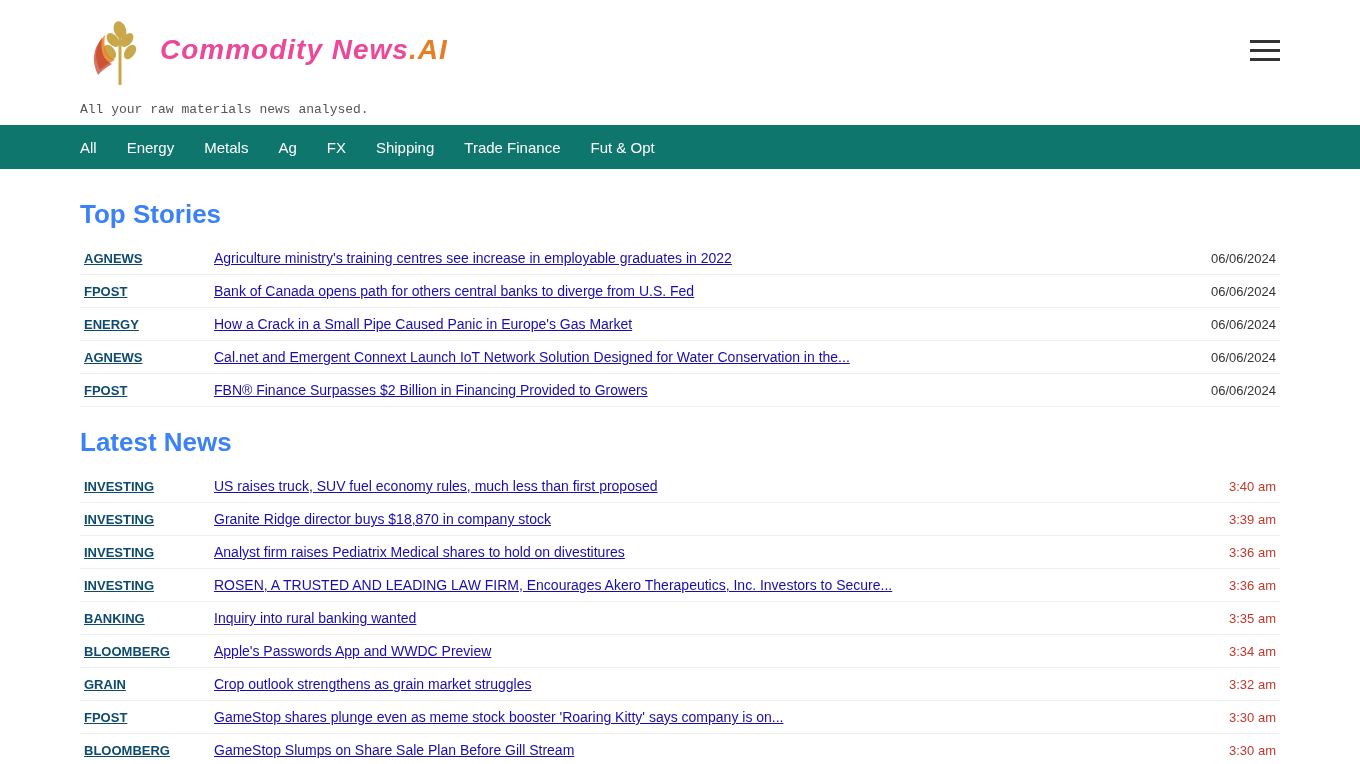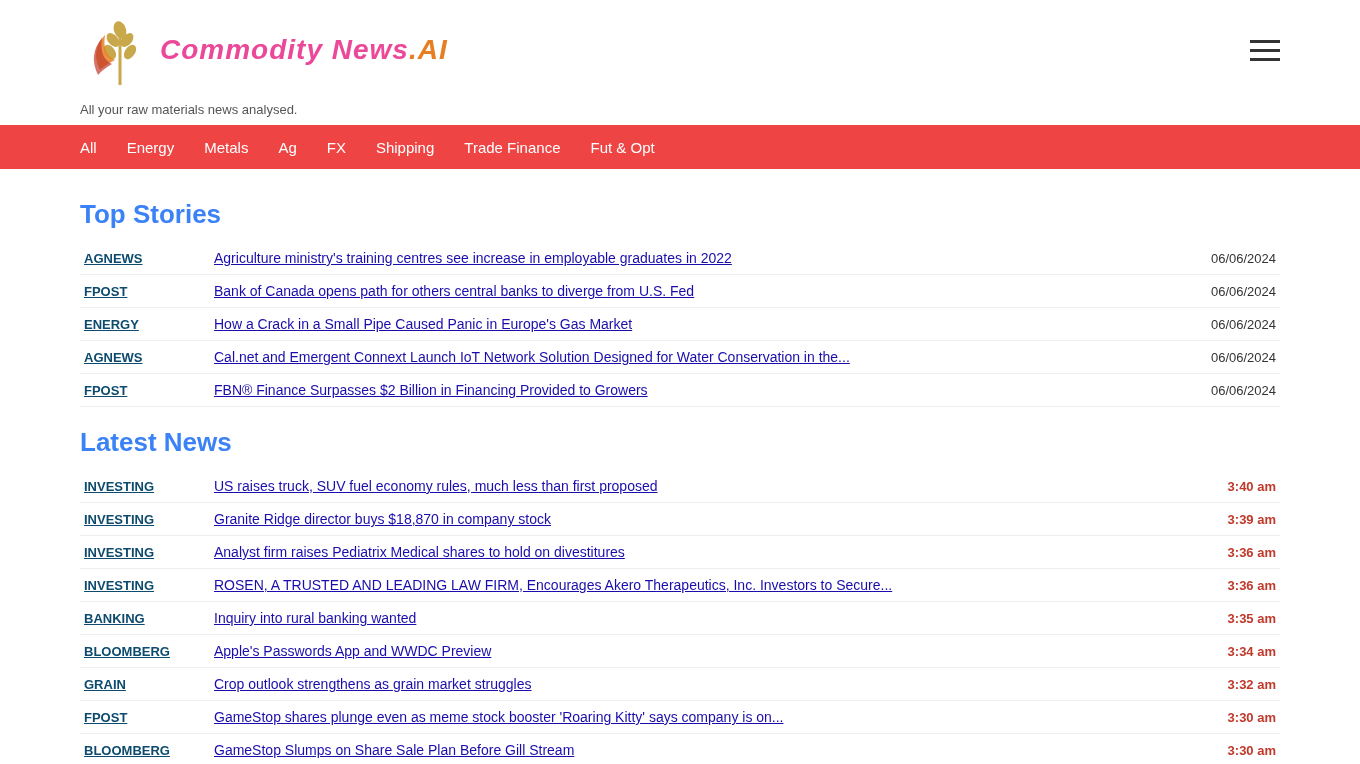--- a/index.html
+++ b/index.html
@@ -18,21 +18,21 @@
     .logo-img-wrap { display: flex; align-items: center; gap: 0; }
     .logo-icon { width: 80px; height: 80px; }
     .logo-text-wrap { display: flex; flex-direction: column; justify-content: center; }
     .logo-title { font-size: 28px; font-weight: bold; color: #333; letter-spacing: 1px; }
     .logo-title span { color: #ec4899; font-style: italic; }
     .hamburger { display: flex; flex-direction: column; gap: 6px; cursor: pointer; }
     .hamburger span { display: block; width: 30px; height: 3px; background: #333; }
 
     
     .nav-bar {
-      background: #ef4444;
+      background: #0f766e;
       padding: 0 80px;
       display: flex;
       align-items: center;
       height: 44px;
     }
     .nav-bar a {
       color: #fff;
       text-decoration: none;
       font-size: 15px;
       margin-right: 30px;
@@ -89,28 +89,29 @@
       color: #333;
       font-size: 13px;
       white-space: nowrap;
     }
     .time-col {
       width: 90px;
       text-align: right;
       color: #c0392b;
       font-size: 13px;
       white-space: nowrap;
-      font-weight: bold;
+      font-weight: normal;
     }
 
     
     .tagline {
       font-size: 13px;
       color: #555;
       padding: 2px 80px 8px 80px;
+      font-family: Liberation Mono, monospace;
     }
   </style>
 </head>
 <body>
 
 <div id="app">
 
   <div class="header">
     <div class="logo-img-wrap">
 

